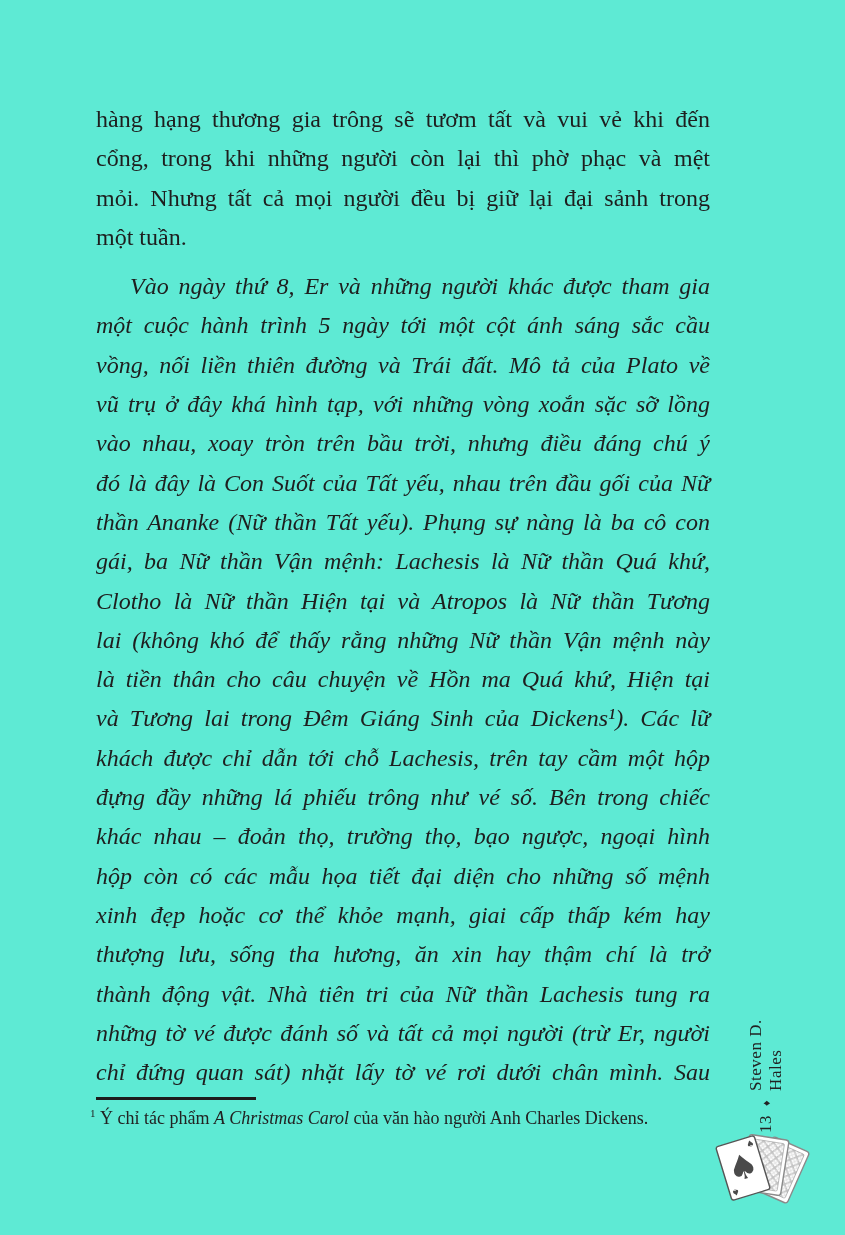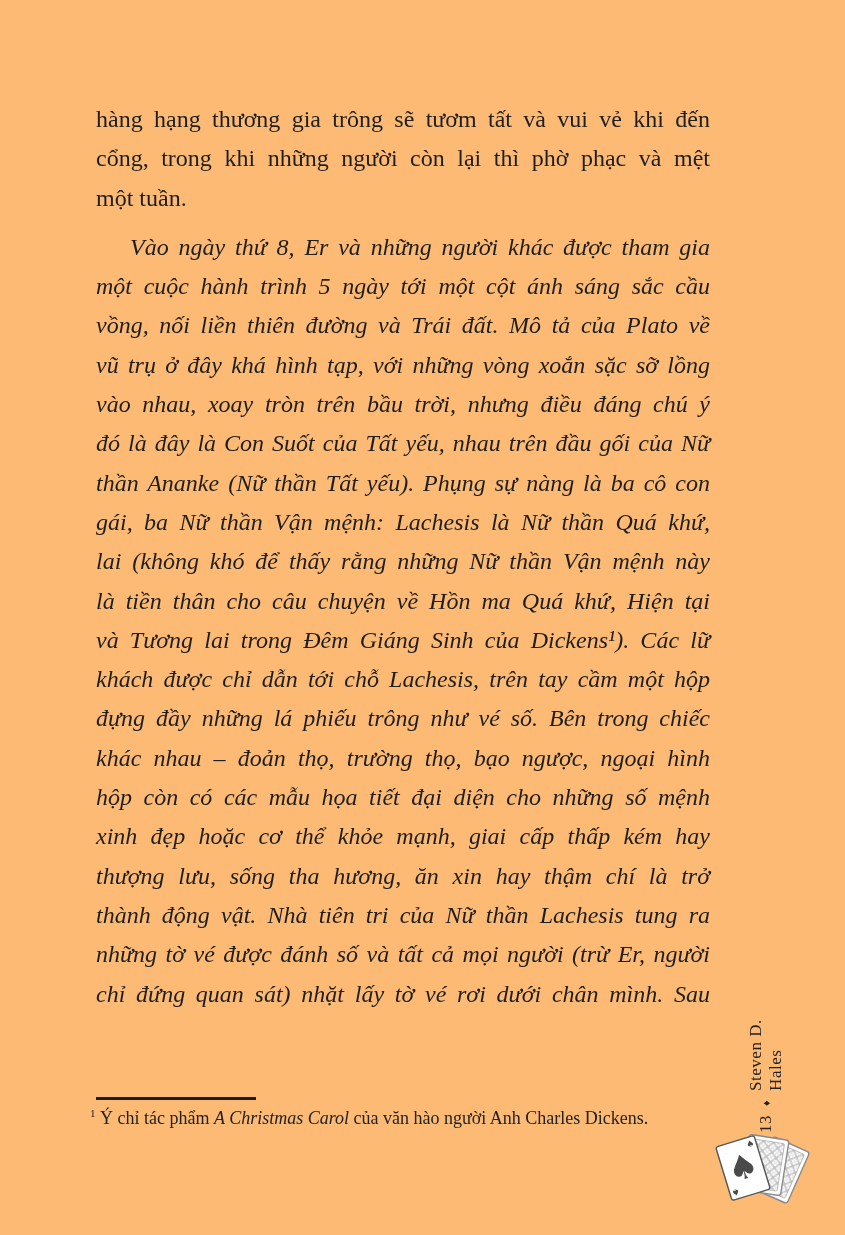--- a/index.html
+++ b/index.html
@@ -1,20 +1,20 @@
 <!DOCTYPE html>
 <html lang="vi"><head>
 <meta charset="utf-8">
 <style>
   html, body { margin: 0; padding: 0; background: #ffffff; }
   #page {
     position: relative;
     width: 845px;
     height: 1235px;
-    background: #fdba74;
+    background: #5eead4;
     overflow: hidden;
     font-family: "Liberation Serif", "DejaVu Serif", serif;
     color: #1e1e1e;
   }
   #text-column {
     position: absolute;
     left: 96px;
     top: 100px;
     width: 614px;
     font-size: 24px;
@@ -79,31 +79,33 @@
 </style>
 </head>
 <body>
 
 <div id="page">
 
   <div id="text-column">
     <div class="para">
       <div class="line">hàng hạng thương gia trông sẽ tươm tất và vui vẻ khi đến</div>
       <div class="line">cổng, trong khi những người còn lại thì phờ phạc và mệt</div>
+      <div class="line">mỏi. Nhưng tất cả mọi người đều bị giữ lại đại sảnh trong</div>
       <div class="line para-end">một tuần.</div>
     </div>
     <div class="para">
       <div class="line indent">Vào ngày thứ 8, Er và những người khác được tham gia</div>
       <div class="line">một cuộc hành trình 5 ngày tới một cột ánh sáng sắc cầu</div>
       <div class="line">vồng, nối liền thiên đường và Trái đất. Mô tả của Plato về</div>
       <div class="line">vũ trụ ở đây khá hình tạp, với những vòng xoắn sặc sỡ lồng</div>
       <div class="line">vào nhau, xoay tròn trên bầu trời, nhưng điều đáng chú ý</div>
       <div class="line">đó là đây là Con Suốt của Tất yếu, nhau trên đầu gối của Nữ</div>
       <div class="line">thần Ananke (Nữ thần Tất yếu). Phụng sự nàng là ba cô con</div>
       <div class="line">gái, ba Nữ thần Vận mệnh: Lachesis là Nữ thần Quá khứ,</div>
+      <div class="line">Clotho là Nữ thần Hiện tại và Atropos là Nữ thần Tương</div>
       <div class="line">lai (không khó để thấy rằng những Nữ thần Vận mệnh này</div>
       <div class="line">là tiền thân cho câu chuyện về Hồn ma Quá khứ, Hiện tại</div>
       <div class="line">và Tương lai trong Đêm Giáng Sinh của Dickens¹). Các lữ</div>
       <div class="line">khách được chỉ dẫn tới chỗ Lachesis, trên tay cầm một hộp</div>
       <div class="line">đựng đầy những lá phiếu trông như vé số. Bên trong chiếc</div>
       <div class="line">khác nhau – đoản thọ, trường thọ, bạo ngược, ngoại hình</div>
       <div class="line">hộp còn có các mẫu họa tiết đại diện cho những số mệnh</div>
       <div class="line">xinh đẹp hoặc cơ thể khỏe mạnh, giai cấp thấp kém hay</div>
       <div class="line">thượng lưu, sống tha hương, ăn xin hay thậm chí là trở</div>
       <div class="line">thành động vật. Nhà tiên tri của Nữ thần Lachesis tung ra</div>

